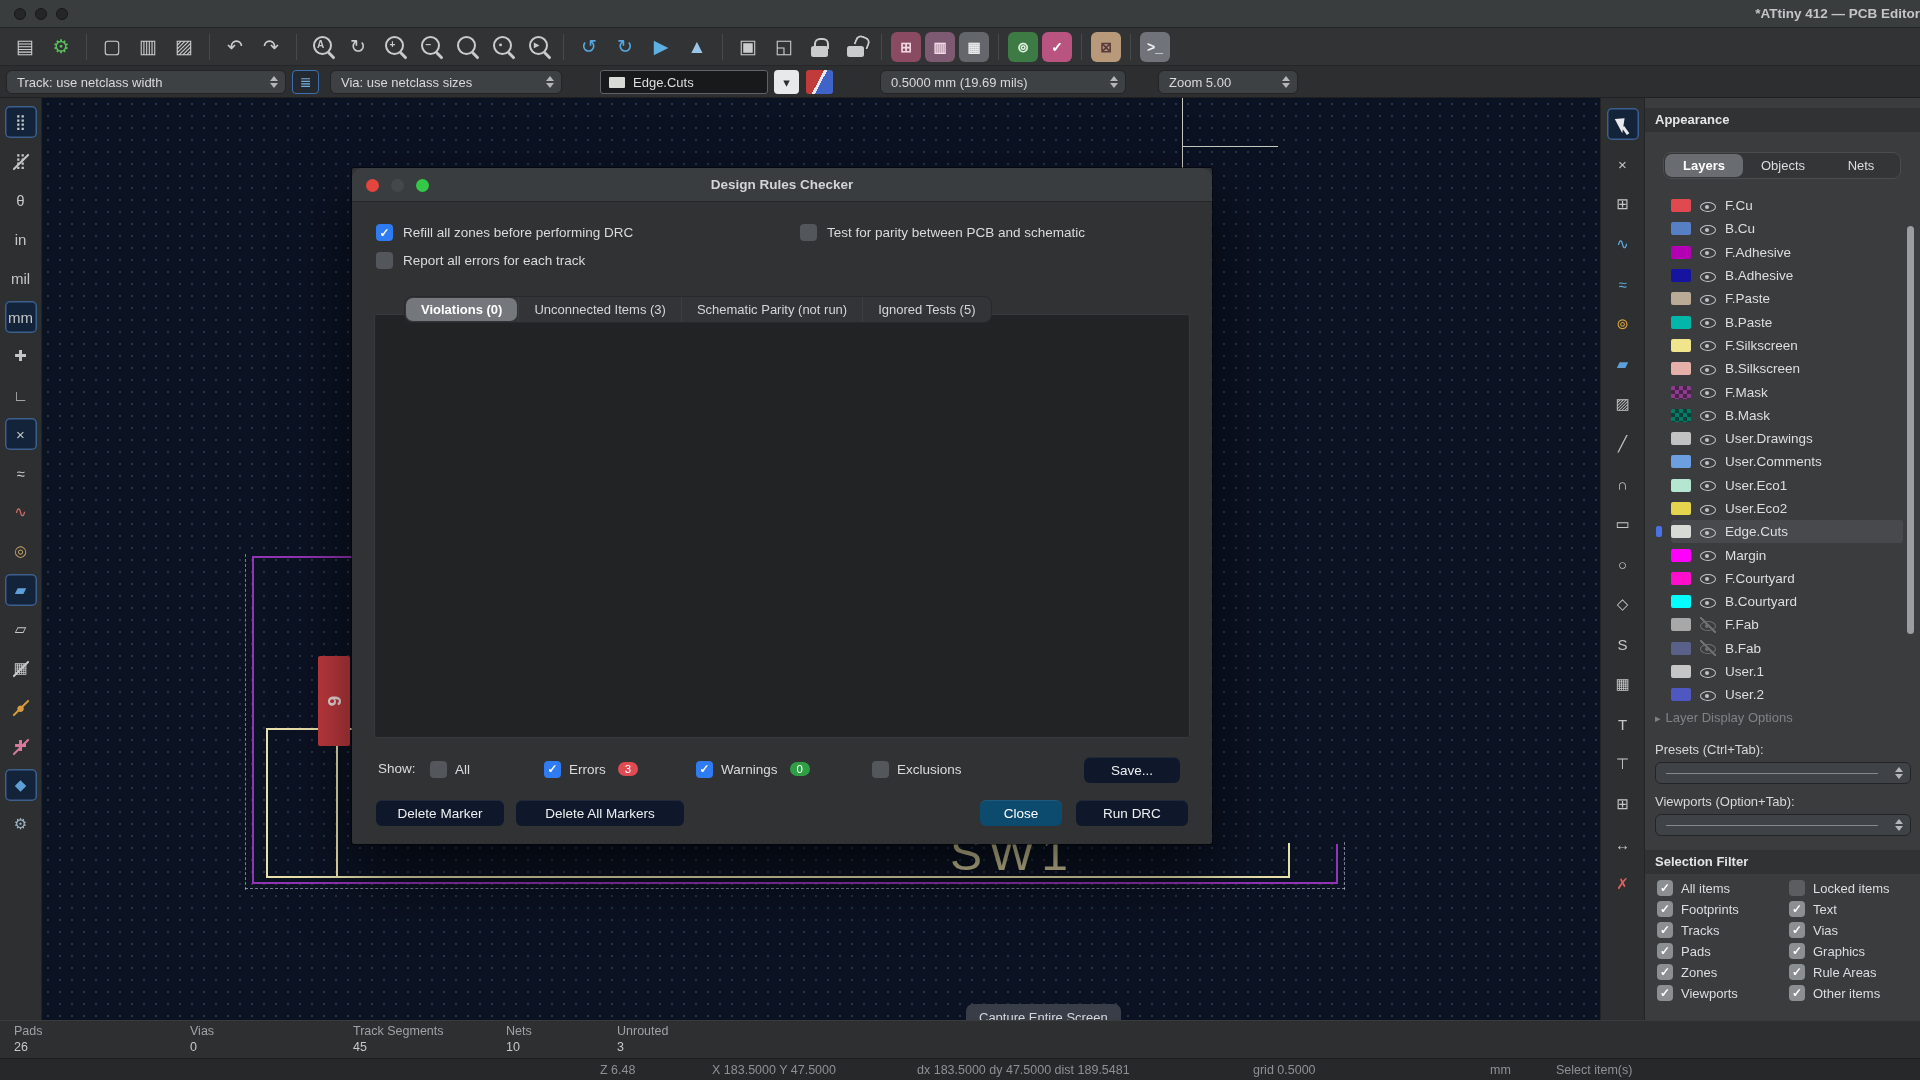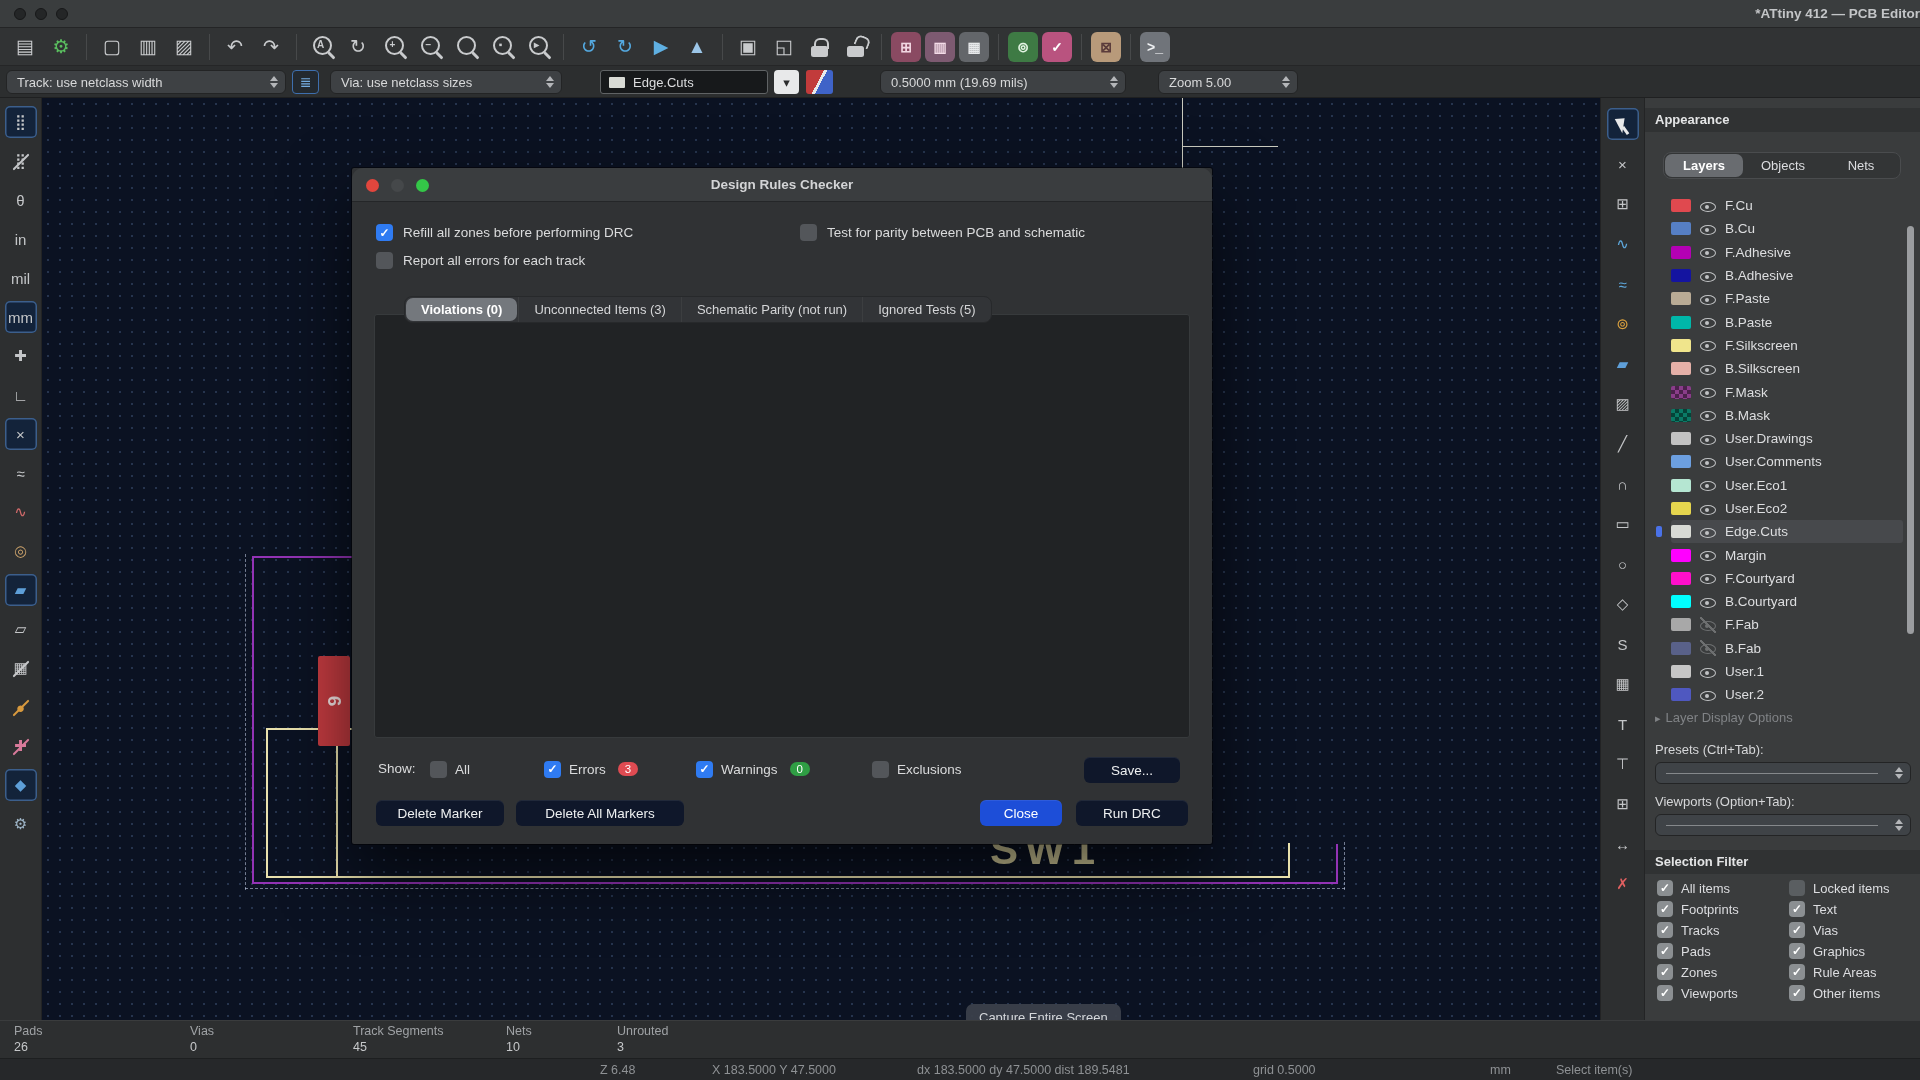--- a/index.html
+++ b/index.html
@@ -45,21 +45,21 @@
   .lt-it.active,.rt-it.active{background:#13233a;box-shadow:inset 0 0 0 1.5px #3c5f8c}
   .lt-it.slash::after{content:"";position:absolute;left:5px;right:5px;top:50%;height:2px;background:currentColor;transform:rotate(-45deg);border-radius:2px}
   .rt-it.cursor::before{content:"";width:0;height:0;border-left:9px solid #e8e9ea;border-top:4px solid transparent;border-bottom:12px solid transparent;transform:rotate(-28deg)}
   .rt-it.cursor::after{content:"";position:absolute;left:17px;top:18px;width:3px;height:9px;background:#e8e9ea;transform:rotate(-35deg)}
 
   
   .canvas{position:absolute;left:42px;top:98px;width:1558px;height:922px;background-color:#0b1222;background-image:radial-gradient(circle,#26344e 1.1px,transparent 1.5px);background-size:12px 12px;overflow:hidden}
   .ln{position:absolute}
   .pad{position:absolute;left:276px;top:558px;width:32px;height:90px;background:#c33b40;border-radius:2px;display:flex;align-items:center;justify-content:center}
   .pad span{color:#f2e3e3;font-size:19px;font-weight:700;transform:rotate(90deg)}
-  .sw1{position:absolute;left:948px;top:728px;font-size:42px;color:#d8d09e;letter-spacing:7px;font-weight:700}
+  .sw1{position:absolute;left:908px;top:728px;font-size:48px;color:#d8d09e;letter-spacing:7px;font-weight:400}
   .tooltip{position:absolute;left:924px;top:906px;height:26px;padding:0 13px;background:rgba(58,64,74,.96);border-radius:7px;color:#d4d7db;font-size:13px;display:flex;align-items:center}
 
   
   .dlg{position:absolute;left:352px;top:168px;width:860px;height:676px;background:#303234;border-radius:2px;box-shadow:0 30px 70px rgba(0,0,0,.62),0 0 0 1px rgba(0,0,0,.45);z-index:50}
   .dtitle{height:34px;background:#3a3d3f;border-radius:11px 11px 0 0;display:flex;align-items:center;justify-content:center;font-weight:700;font-size:13.5px;color:#d3d4d6;border-bottom:1px solid #242628}
   .dlights{position:absolute;left:14px;top:11px;display:flex;gap:12px}
   .dlights span{width:13px;height:13px;border-radius:50%}
   .dopts label{position:absolute;display:flex;gap:10px;align-items:center;font-size:13.5px;color:#dadbdc;white-space:nowrap}
   .dopts label:nth-of-type(1){left:24px;top:56px}
   .dopts label:nth-of-type(2){left:24px;top:84px}
@@ -76,21 +76,21 @@
   .dpanel{position:absolute;left:22px;top:146px;width:816px;height:424px;background:#212325;border:1px solid #373a3c;border-radius:3px}
   .show-label{position:absolute;left:26px;top:593px;font-size:13.5px;color:#dadbdc}
   .showrow label{position:absolute;top:589px;height:24px;display:flex;align-items:center;gap:8px;font-size:13.5px;color:#dadbdc}
   .showrow label:nth-of-type(1){left:78px}
   .showrow label:nth-of-type(2){left:192px}
   .showrow label:nth-of-type(3){left:344px}
   .showrow label:nth-of-type(4){left:520px}
   .badge{padding:1px 7px;border-radius:9px;font-size:11.5px;color:#fff;text-align:center;margin-left:4px}
   .badge:empty{display:none}
   .btn{position:absolute;height:26px;border-radius:6px;background:#0f172a;color:#eef0f1;font-size:13.5px;display:flex;align-items:center;justify-content:center;box-shadow:inset 0 1px 0 rgba(255,255,255,.08);cursor:default}
-  .btn.primary{background:#1d4ed8;color:#fff}
+  .btn.primary{background:#0c4a6e;color:#fff}
 
   
   .rpanel{position:absolute;left:1644px;top:98px;width:276px;height:922px;background:#3a3c3d;border-left:1px solid #232425}
   .phead{position:absolute;left:0;width:100%;height:24px;background:#303233;line-height:24px;padding-left:10px;font-weight:700;color:#e4e5e6;font-size:13px}
   .atabs{position:absolute;left:18px;top:54px;width:238px;height:27px;display:flex;background:#333536;border:1px solid #4a4c4e;border-radius:8px}
   .atab{flex:1;display:flex;align-items:center;justify-content:center;border-radius:7px;color:#dcdde0;font-size:13px}
   .atab.on{background:#696c70;color:#fff;font-weight:600;margin:1px}
   .llist{position:absolute;left:0;top:96px;width:100%;height:510px;overflow:hidden;padding-left:26px}
   .lrow{display:flex;align-items:center;height:23.3px;gap:9px;position:relative;width:232px}
   .lrow.sel{background:#47494c;border-radius:3px}

